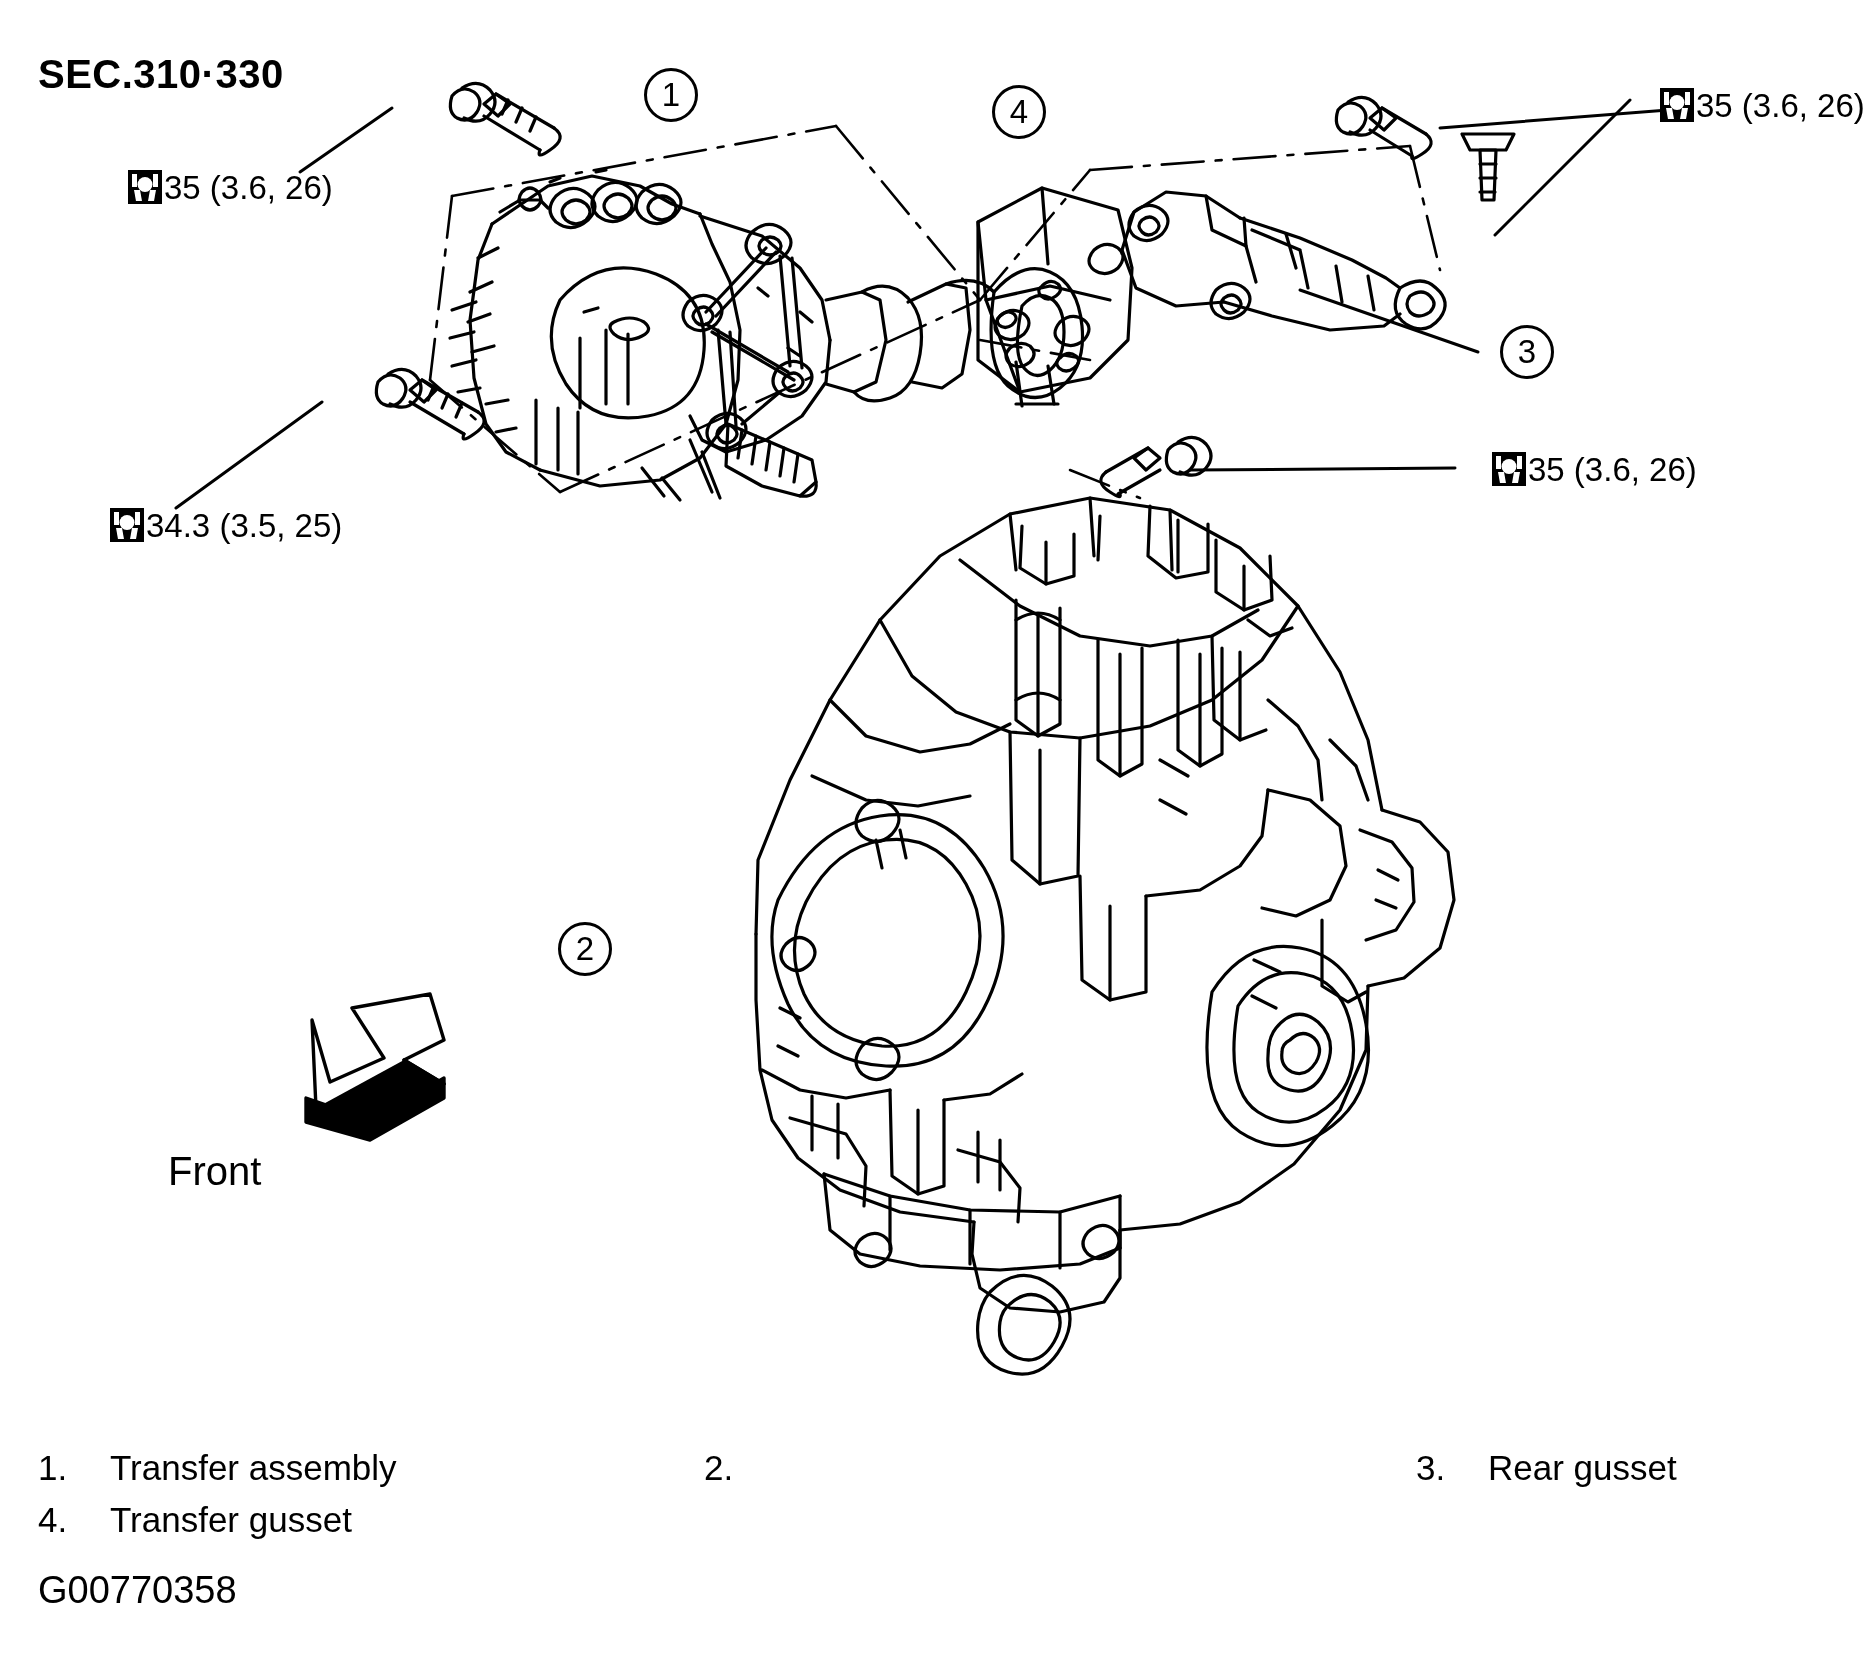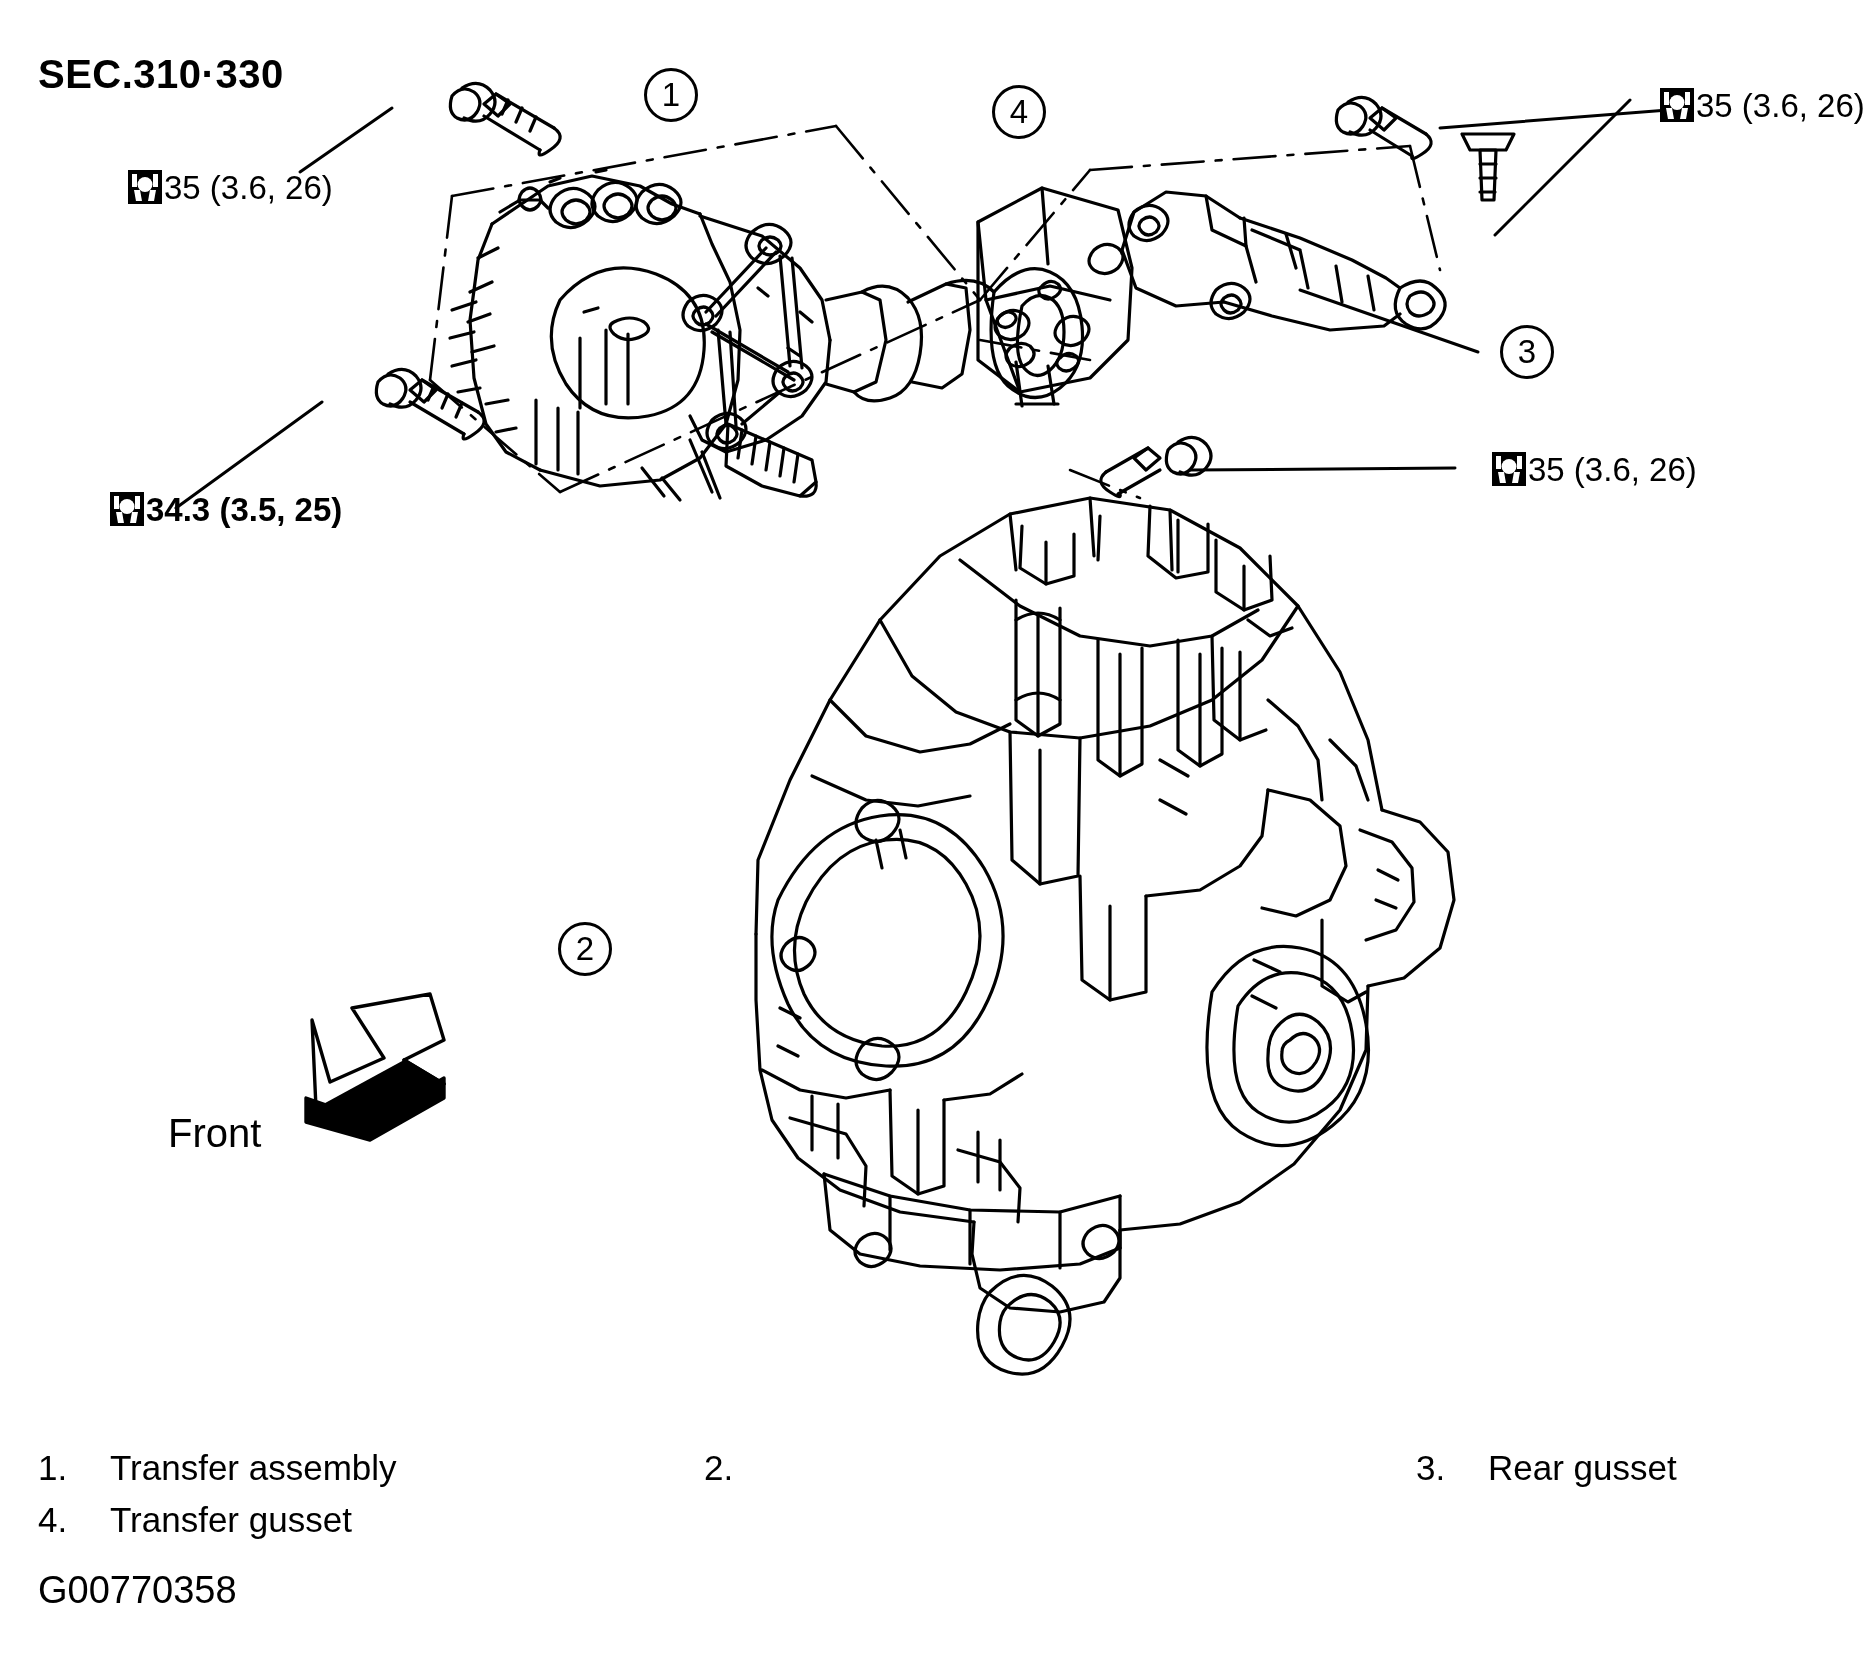--- a/index.html
+++ b/index.html
@@ -100,21 +100,21 @@
     font-size: 33px;
     display: flex;
     align-items: center;
     justify-content: center;
     box-sizing: border-box;
   }
 
   .front-label {
     position: absolute;
     left: 168px;
-    top: 1111px;
+    top: 1149px;
     font-size: 40px;
     white-space: nowrap;
   }
 
   .legend {
     position: absolute;
     left: 38px;
     top: 1376px;
     display: flex;
     align-items: center;
@@ -419,21 +419,21 @@
     <span class="tq-icon">
       <span class="tq-ring"></span>
         <span class="tq-gap-l"></span>
         <span class="tq-gap-r"></span>
       <span class="tq-stem-l"></span>
         <span class="tq-stem-r"></span>
     </span>
     <span class="tq-text">35 (3.6, 26)</span>
   </div>
 
-  <div class="torque-label" style="left:110px; top:492px;font-weight:bold;">
+  <div class="torque-label" style="left:110px; top:508px;">
     <span class="tq-icon">
       <span class="tq-ring"></span>
         <span class="tq-gap-l"></span>
         <span class="tq-gap-r"></span>
       <span class="tq-stem-l"></span>
         <span class="tq-stem-r"></span>
     </span>
     <span class="tq-text">34.3 (3.5, 25)</span>
   </div>
 

